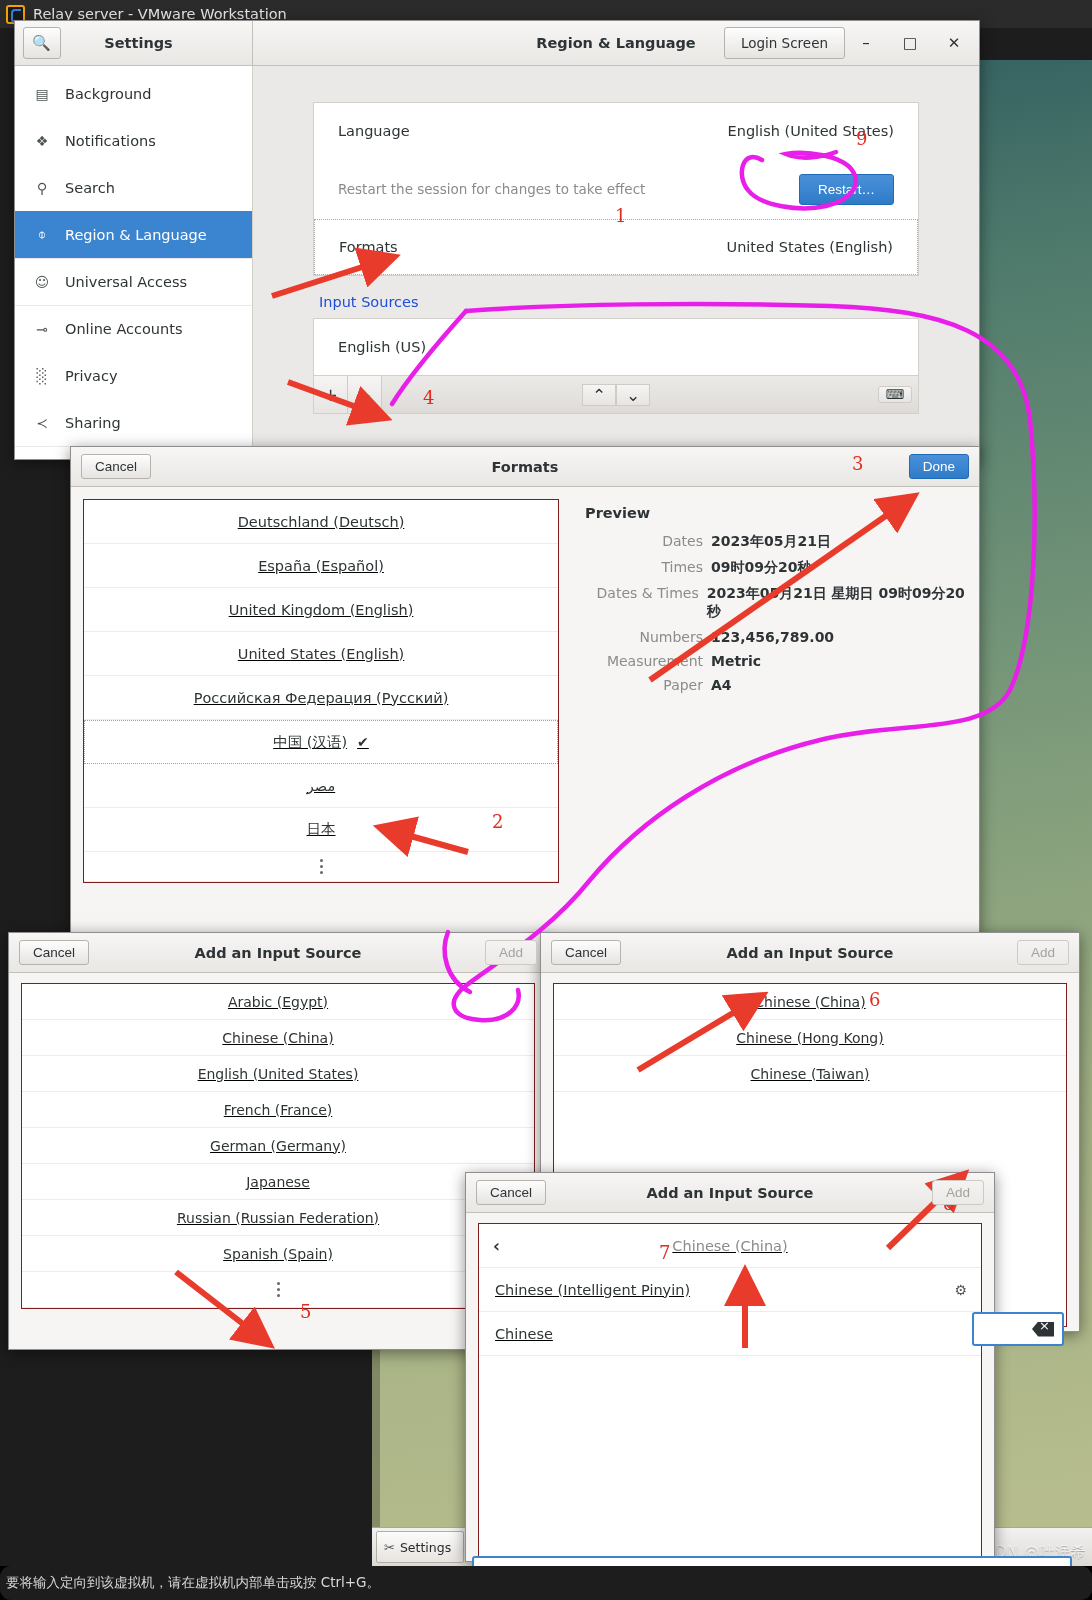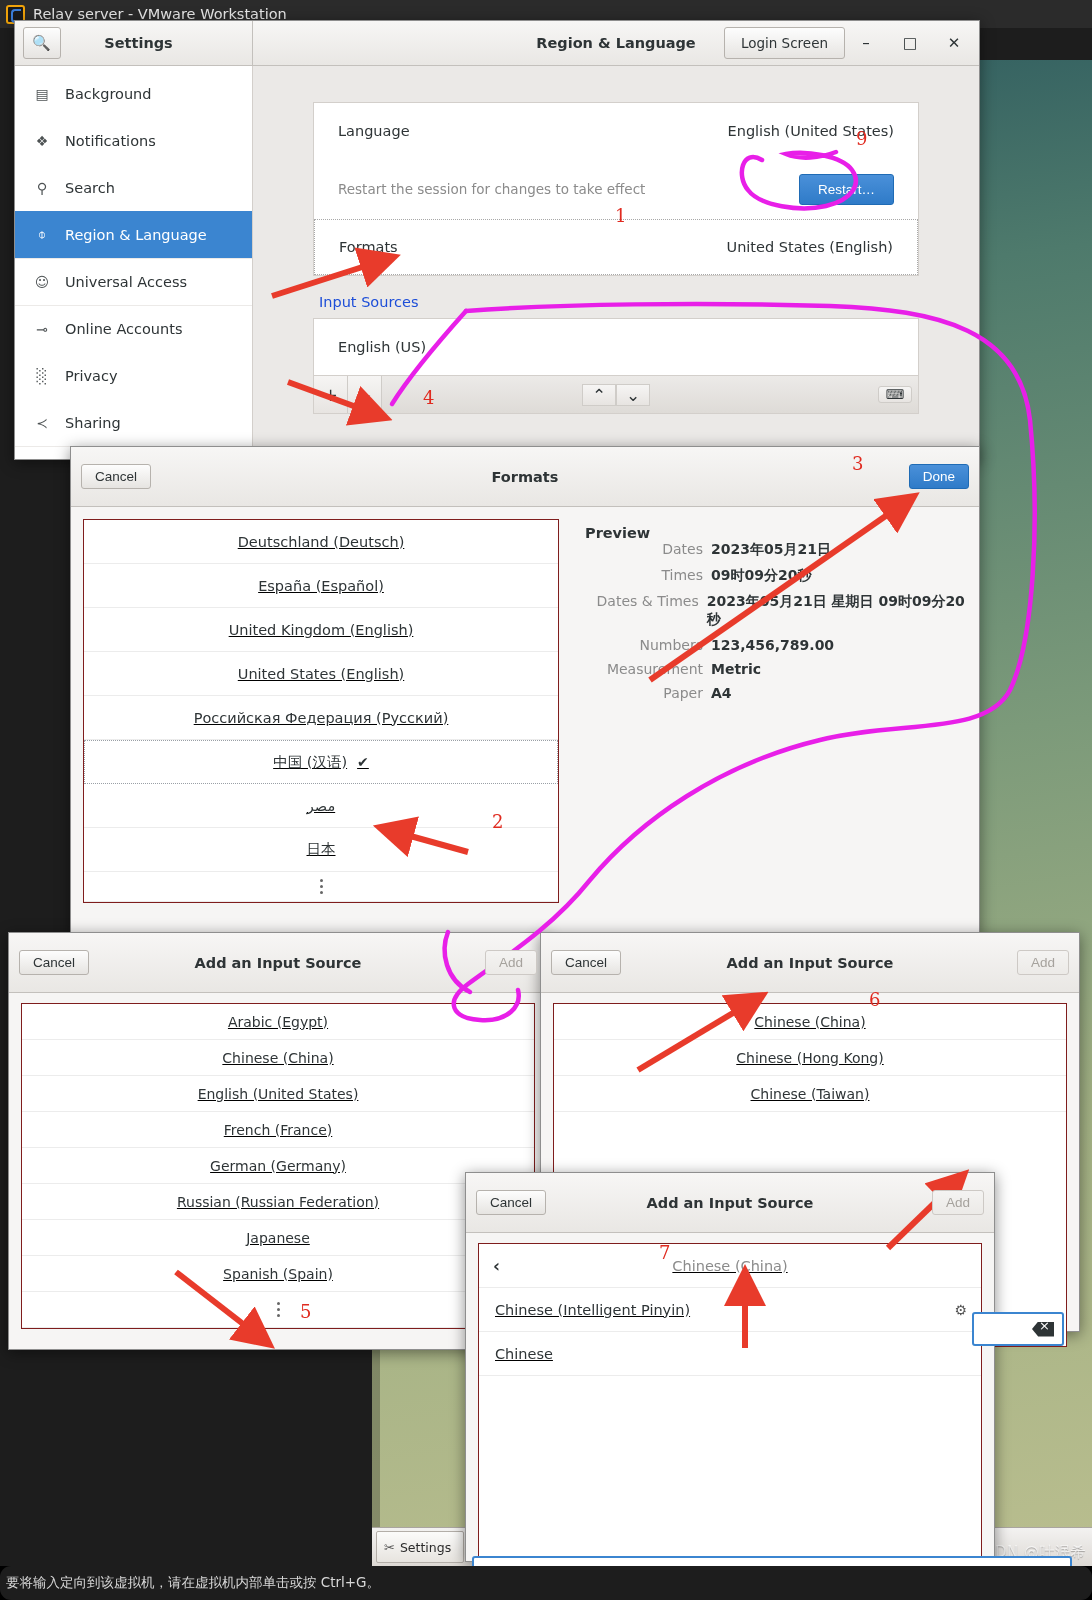--- a/index.html
+++ b/index.html
@@ -72,21 +72,21 @@
   }
 
   
   .gwin {
     position: absolute;
     background: #f6f5f4;
     border: 1px solid #8e8e8e;
     box-shadow: 0 3px 14px rgba(0,0,0,.45);
   }
   .ghead {
-    height: 60px; display: flex; align-items: center;
+    height: 40px; display: flex; align-items: center;
     background: linear-gradient(#f7f6f5,#e9e7e4);
     border-bottom: 1px solid #c3c0bc;
     position: relative;
   }
   .ghead-title {
     position: absolute; left: 0; right: 0; text-align: center;
     font-size: 14.5px; font-weight: bold; color: #2e3436;
     pointer-events: none;
   }
   .gbtn {
@@ -207,21 +207,21 @@
   .tb-mid .tb-btn { border: 1px solid #cfccc8; }
   .tb-right { position: absolute; right: 6px; }
   .tb-right .tb-btn { border: 1px solid #cfccc8; border-radius: 3px; font-size: 13px; }
 
   
   #formats-dialog { left: 70px; top: 446px; width: 910px; height: 490px; }
   #formats-dialog .ghead { padding: 0 10px; }
   #formats-dialog .body { display: flex; height: calc(100% - 44px); }
   .fmt-list-wrap { width: 500px; padding: 12px 12px 0 12px; }
   .fmt-right { flex: 1; padding: 18px 10px 0 14px; }
-  .prev-title { font-size: 14.5px; font-weight: bold; color: #2e3436; }
+  .prev-title { font-size: 14.5px; font-weight: bold; color: #2e3436; margin-bottom: 12px; }
   .prev-row { display: flex; font-size: 14px; margin-bottom: 8px; }
   .prev-k { width: 126px; text-align: right; color: #8b8b8b; padding-right: 8px; }
   .prev-v { color: #2e3436; font-weight: bold; }
 
   
   #add-src-1 { left: 8px; top: 932px; width: 540px; height: 418px; }
   #add-src-2 { left: 540px; top: 932px; width: 540px; height: 400px; }
   #add-src-3 { left: 465px; top: 1172px; width: 530px; height: 390px; }
 
   .src-list-wrap { padding: 10px 12px 0 12px; height: calc(100% - 44px); }
@@ -460,24 +460,24 @@
           <div class="grow small">
             <span>English (United States)</span>
           </div>
           <div class="grow small">
             <span>French (France)</span>
           </div>
           <div class="grow small">
             <span>German (Germany)</span>
           </div>
           <div class="grow small">
+            <span>Japanese</span>
+          </div>
+          <div class="grow small">
             <span>Russian (Russian Federation)</span>
-          </div>
-          <div class="grow small">
-            <span>Japanese</span>
           </div>
           <div class="grow small">
             <span>Spanish (Spain)</span>
           </div>
           <div class="grow small">
             <span class="dots3">
               <i></i>
               <i></i>
               <i></i>
             </span>

